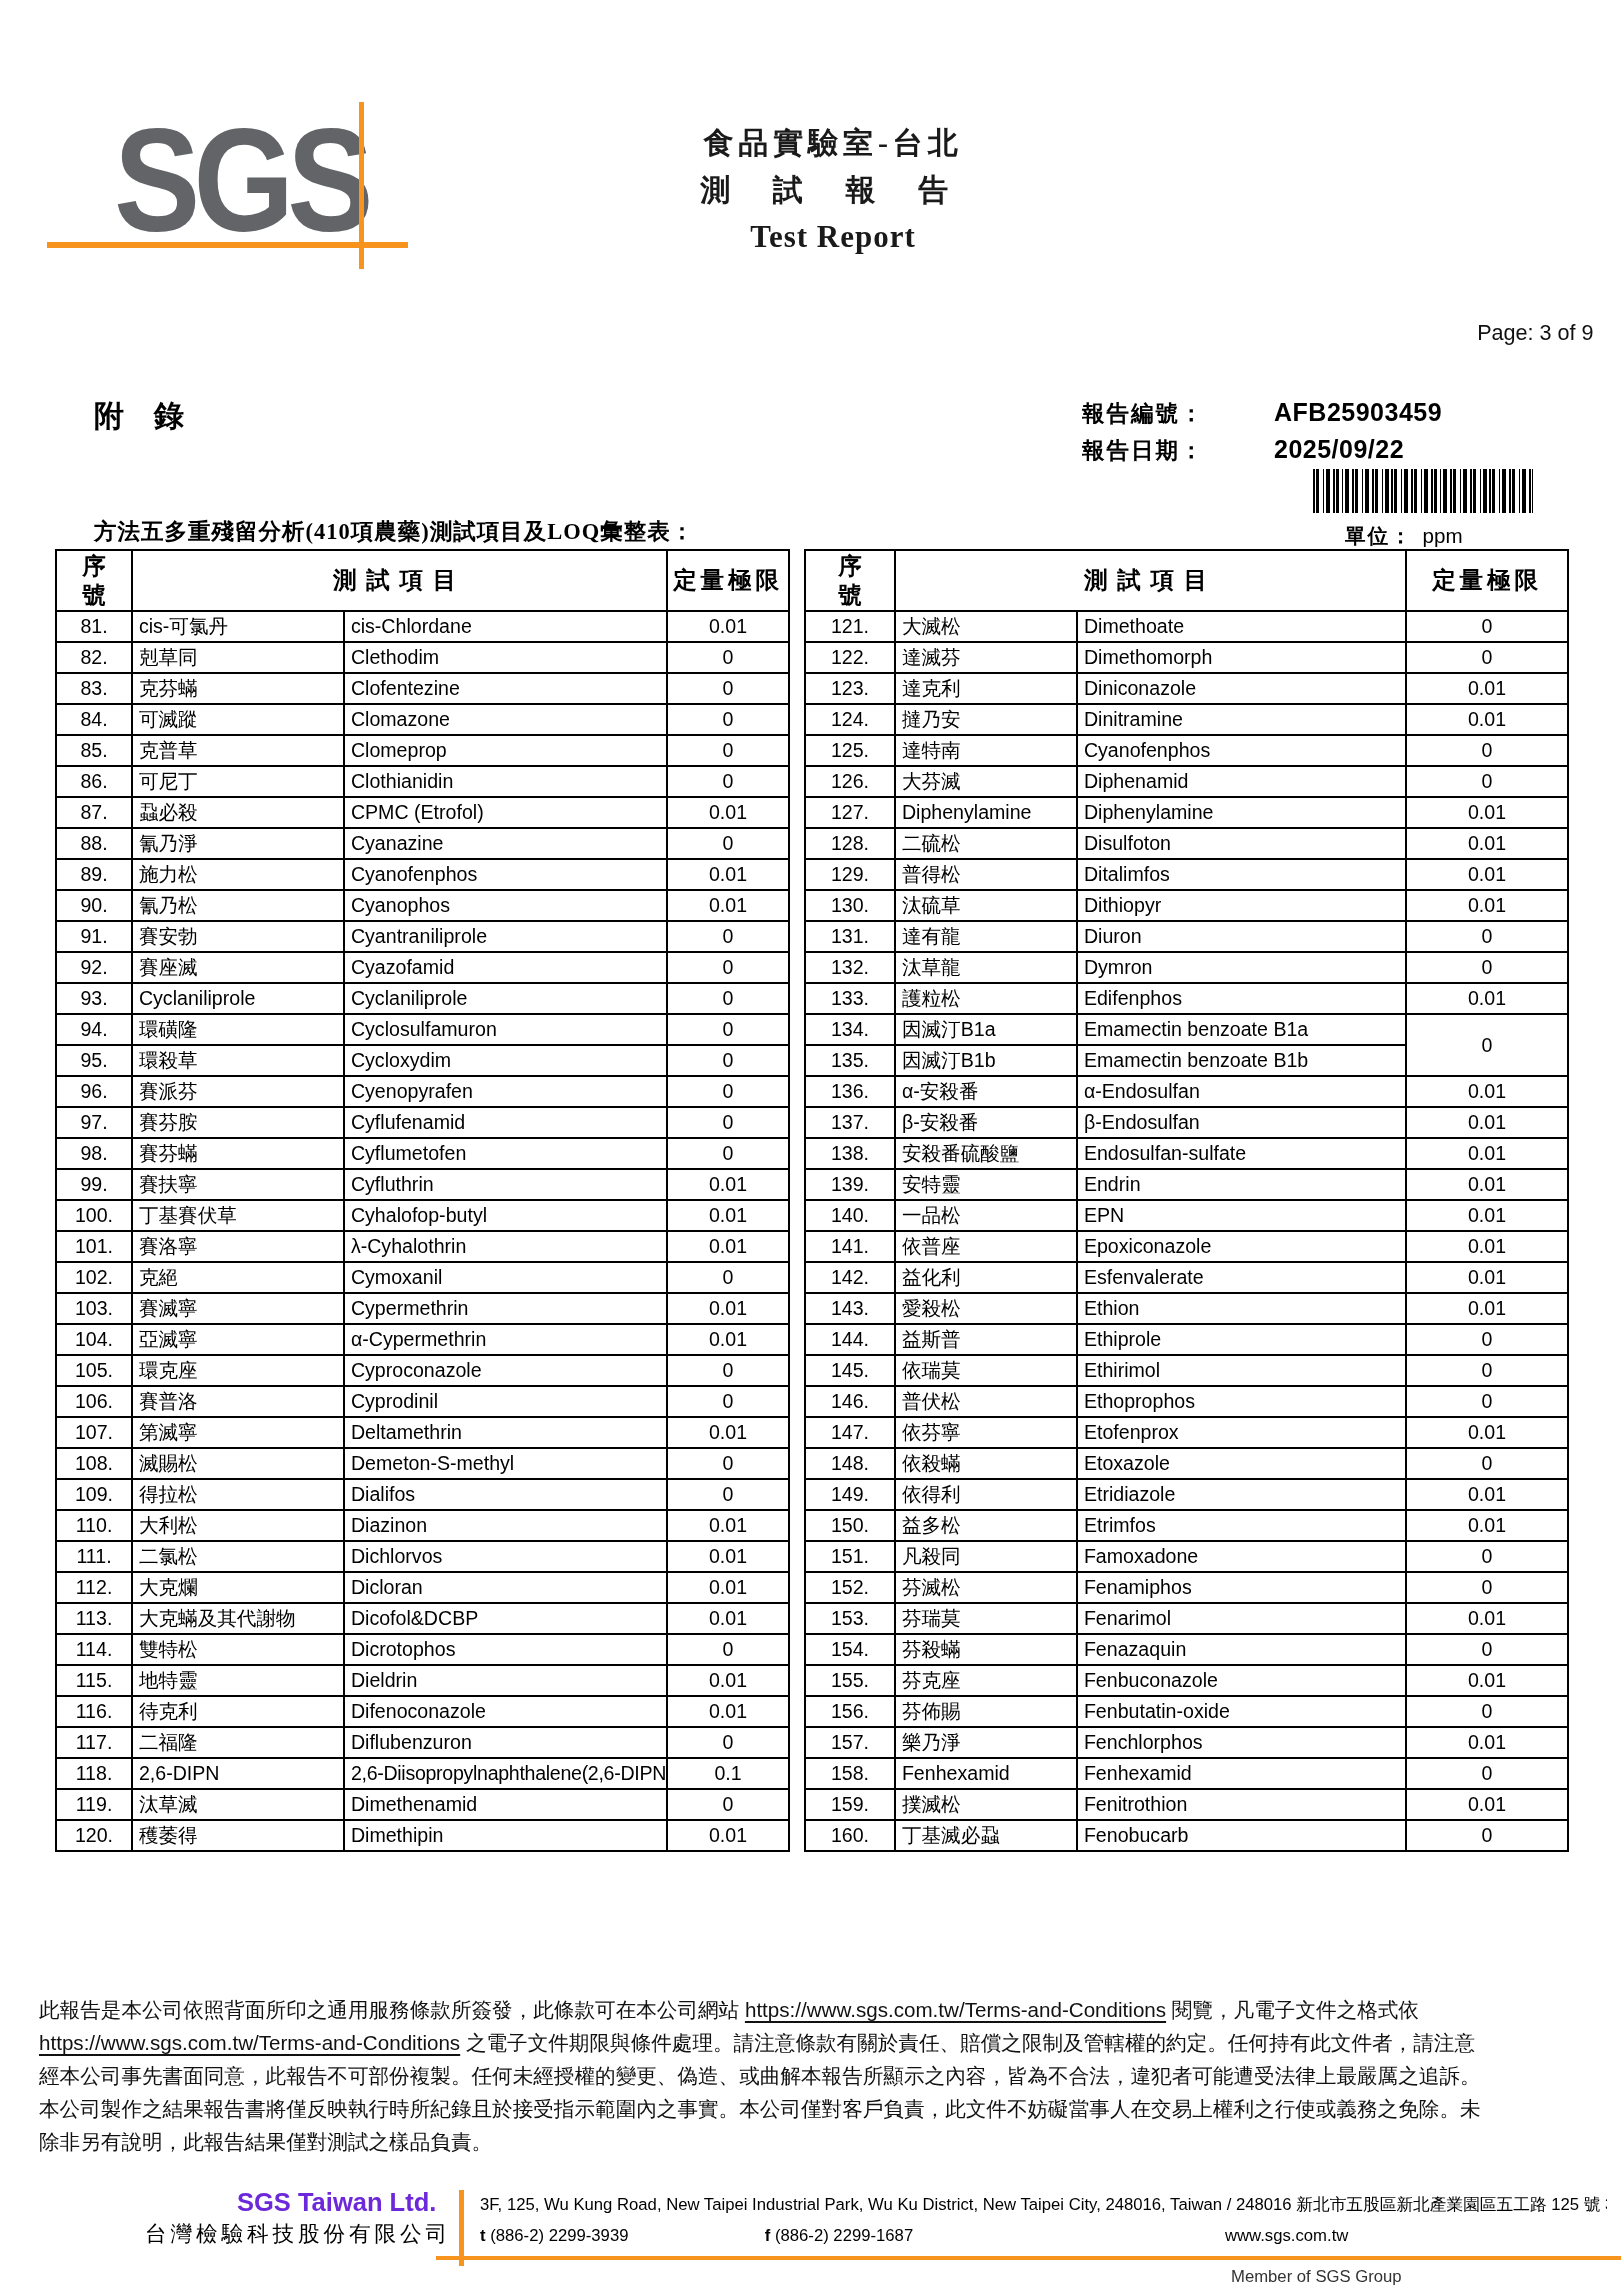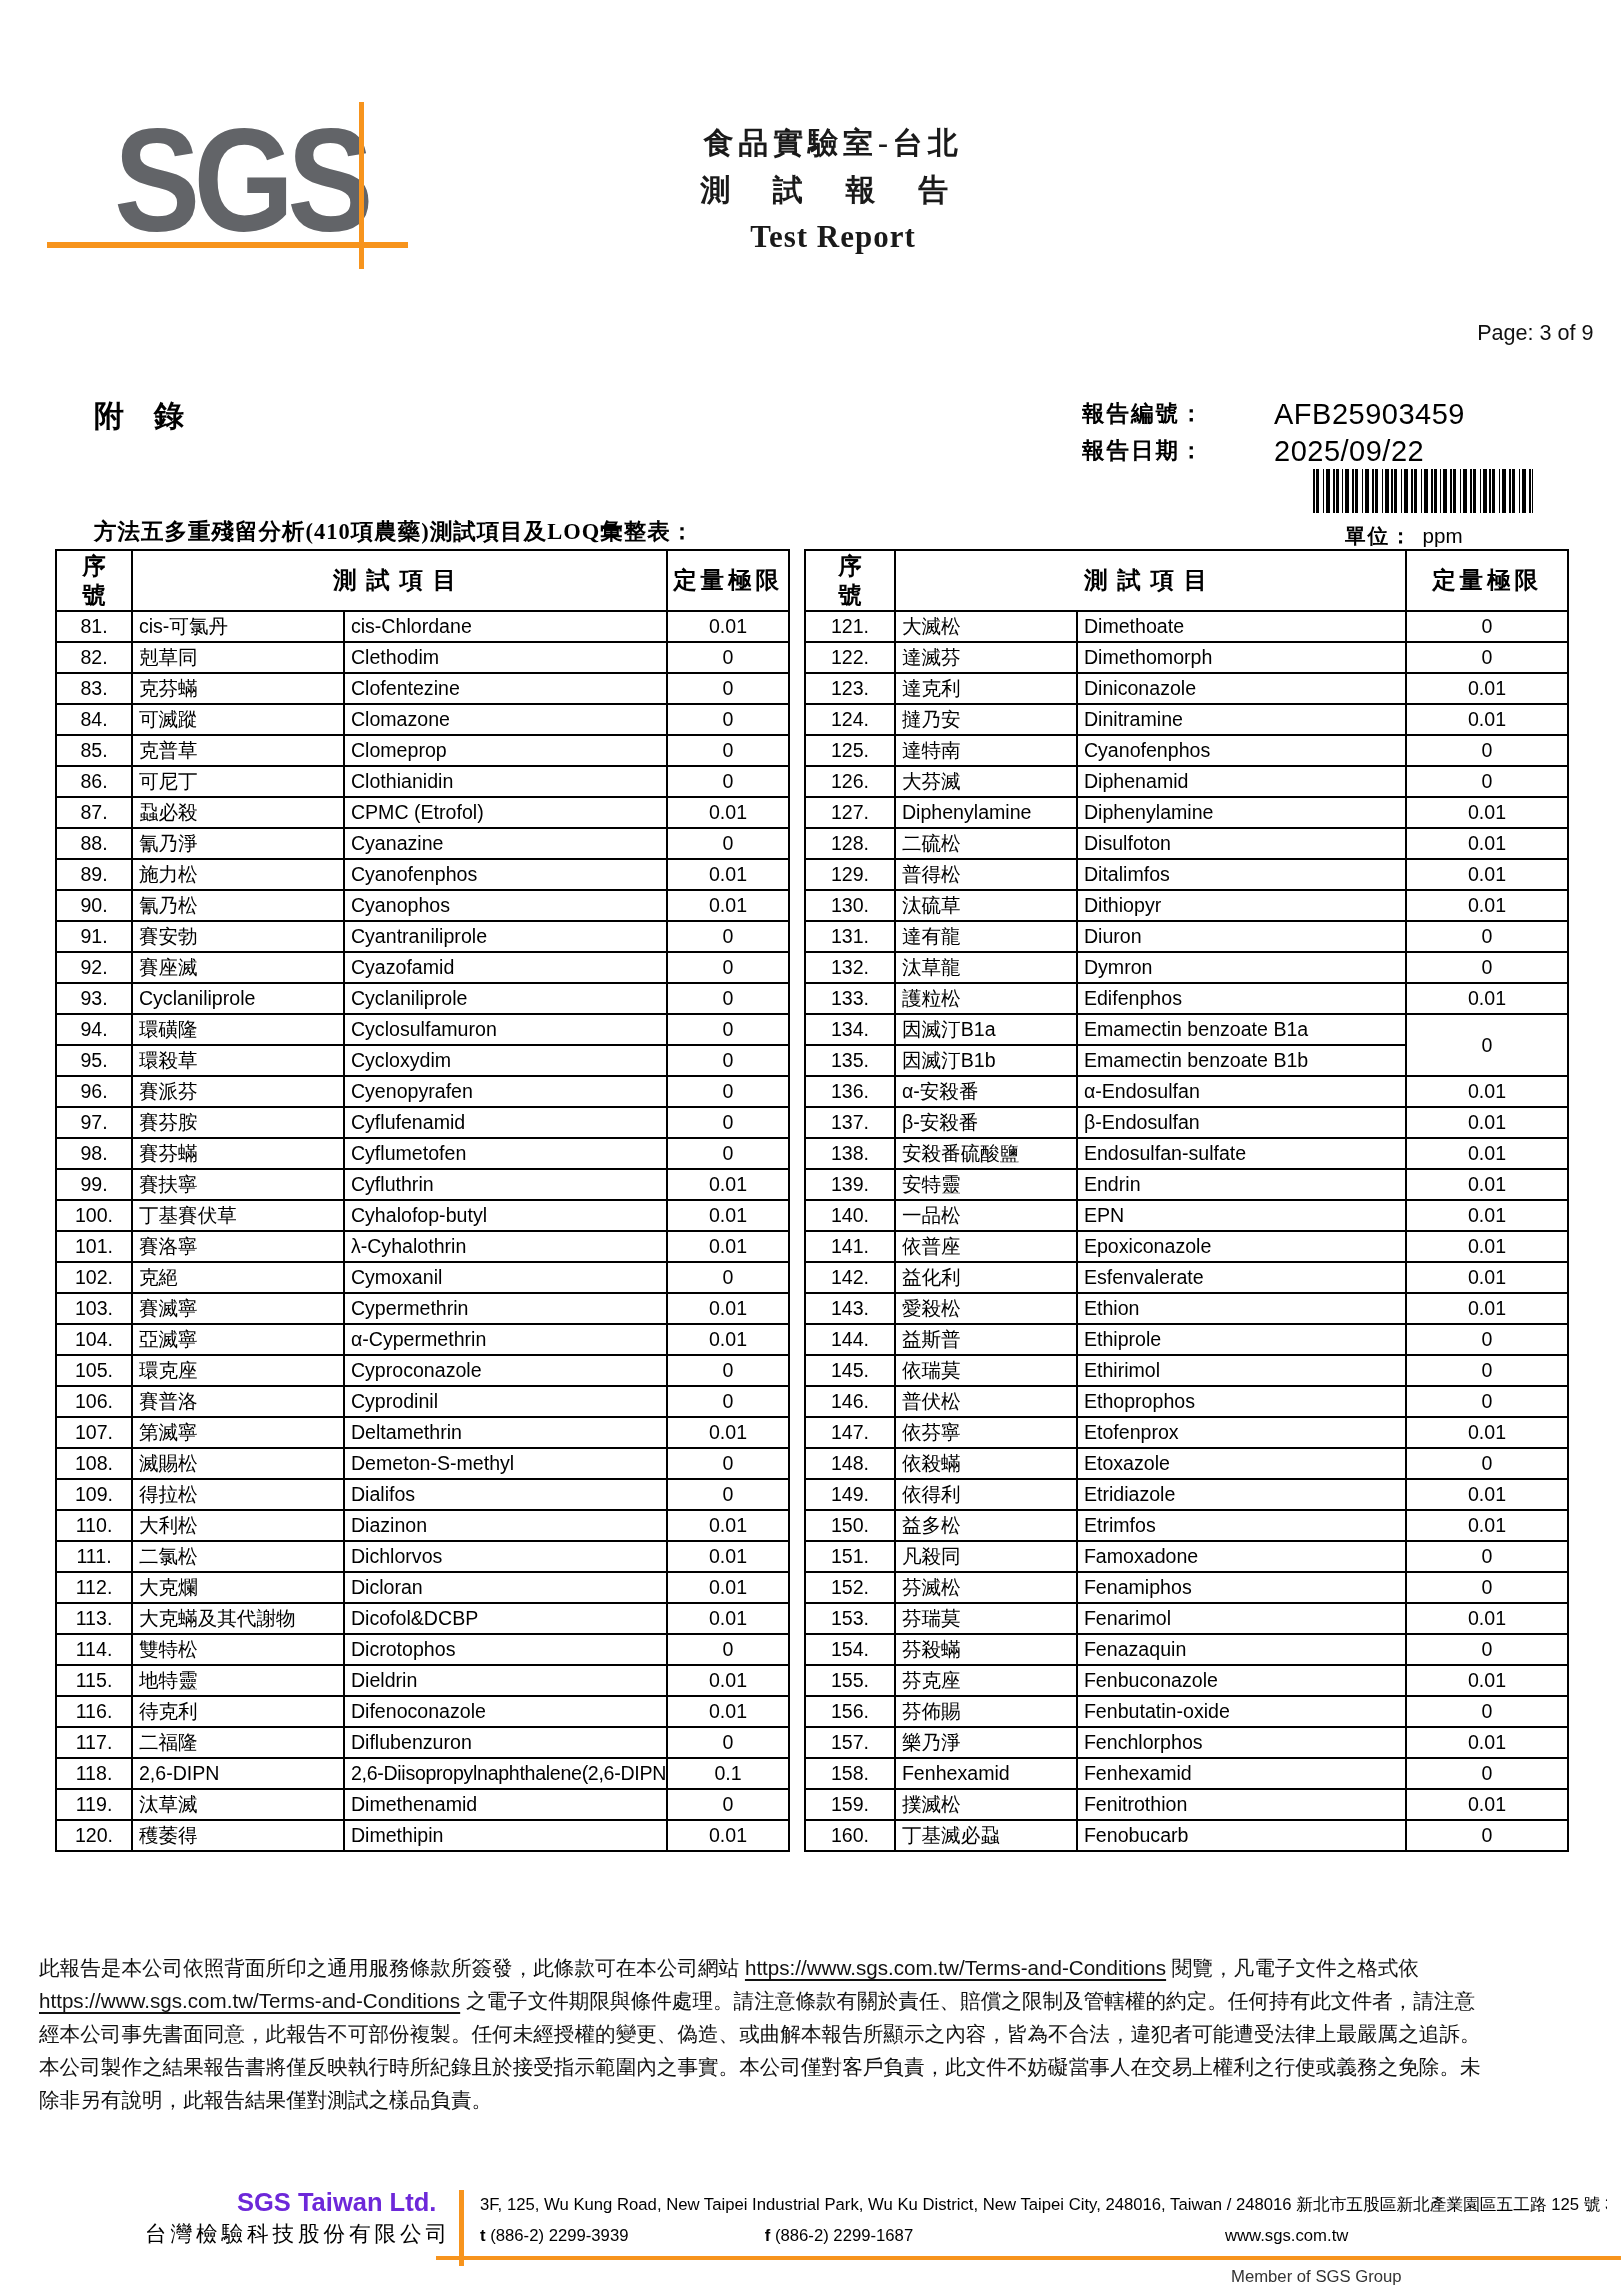--- a/index.html
+++ b/index.html
@@ -50,21 +50,21 @@
     font-family: "Liberation Serif", serif; font-weight: bold;
     font-size: 30px;
   }
   .info-label {
     position: absolute; left: 1082px;
     font-family: "Liberation Serif", serif; font-weight: bold;
     font-size: 22.5px; letter-spacing: 2px;
   }
   .info-value {
     position: absolute; left: 1274px;
-    font-size: 29px; font-weight: 400; letter-spacing: 0.5px;
+    font-size: 25px; font-weight: 700; letter-spacing: 0.5px;
   }
   .row-no    { top: 398px; }
   .row-date  { top: 435px; }
   .barcode {
     position: absolute; left: 1313px; top: 469px; width: 220px; height: 44px;
     background: repeating-linear-gradient(90deg,
       #000 0 2px, #fff 2px 2.9px, #000 2.9px 5.9px, #fff 5.9px 9.8px,
       #000 9.8px 10.8px, #fff 10.8px 12.7px, #000 12.7px 16.7px, #fff 16.7px 19.6px);
   }
   .unit-line {
@@ -94,21 +94,21 @@
   .tbl th.h-loq  { letter-spacing: 3.9px; }
   .tbl td { height: 31px; font-size: 19.6px; overflow: hidden; white-space: nowrap; }
   .cell-no  { text-align: center; }
   .cell-cn  { padding-left: 5.9px; }
   .cell-en  { padding-left: 5.9px; }
   .cell-loq { text-align: center; }
   .small-en { font-size: 15px; letter-spacing: -0.3px; }
 
   
   .disclaimer {
-    position: absolute; left: 39px; top: 1951px; width: 1547px;
+    position: absolute; left: 39px; top: 1993px; width: 1547px;
     font-size: 20.6px; line-height: 33px; color: #111;
     text-align: justify;
   }
   .disclaimer .doc-link { text-decoration: underline; text-underline-offset: 3.9px; }
   .company-en {
     position: absolute; left: 237px; top: 2188px;
     font-size: 25.5px; font-weight: bold; color: #6d28d9;
   }
   .company-cn {
     position: absolute; left: 145px; top: 2219px;

